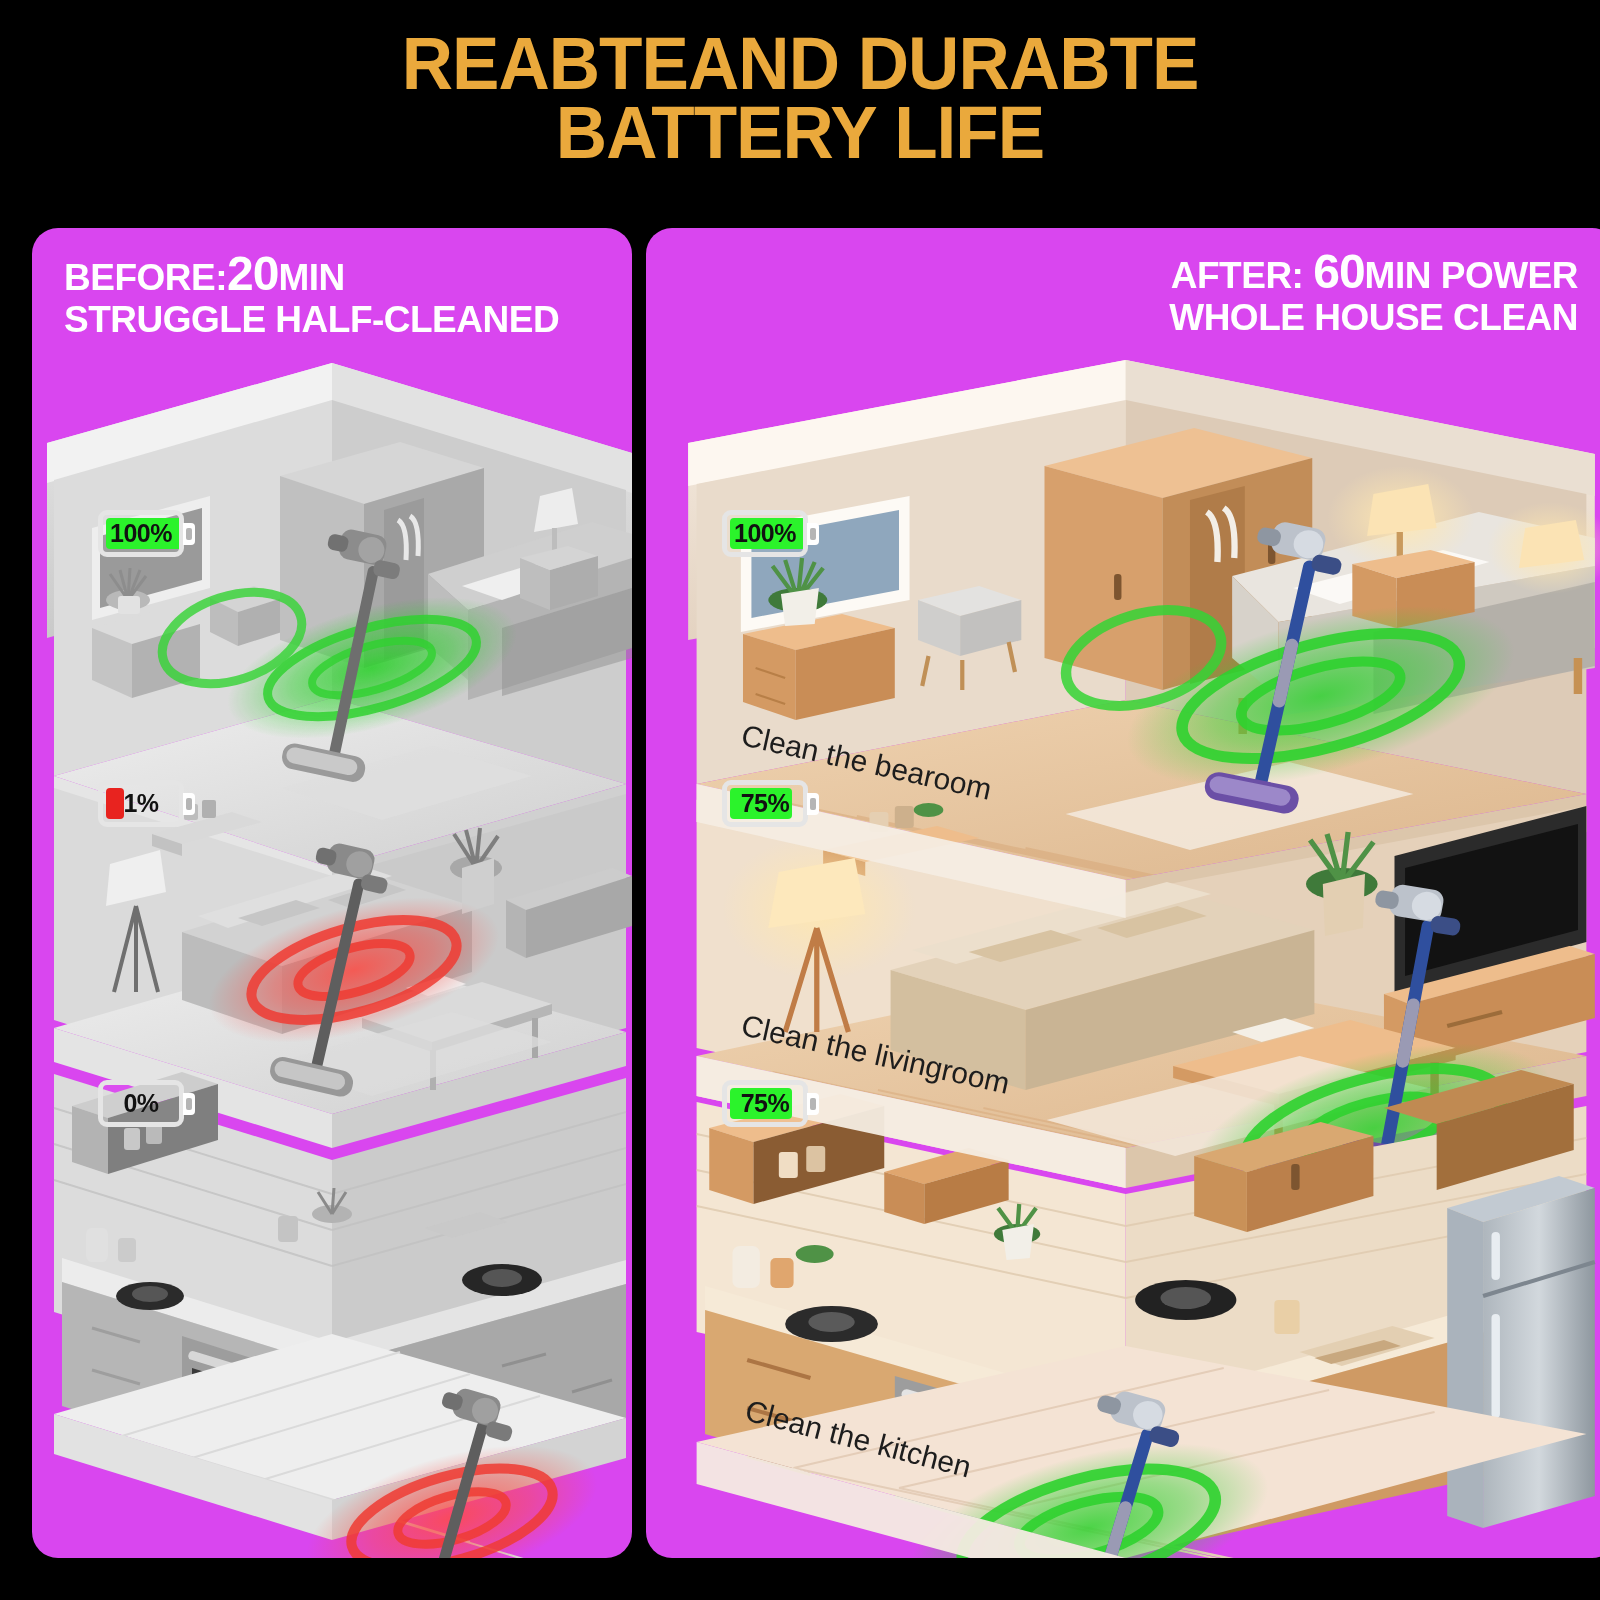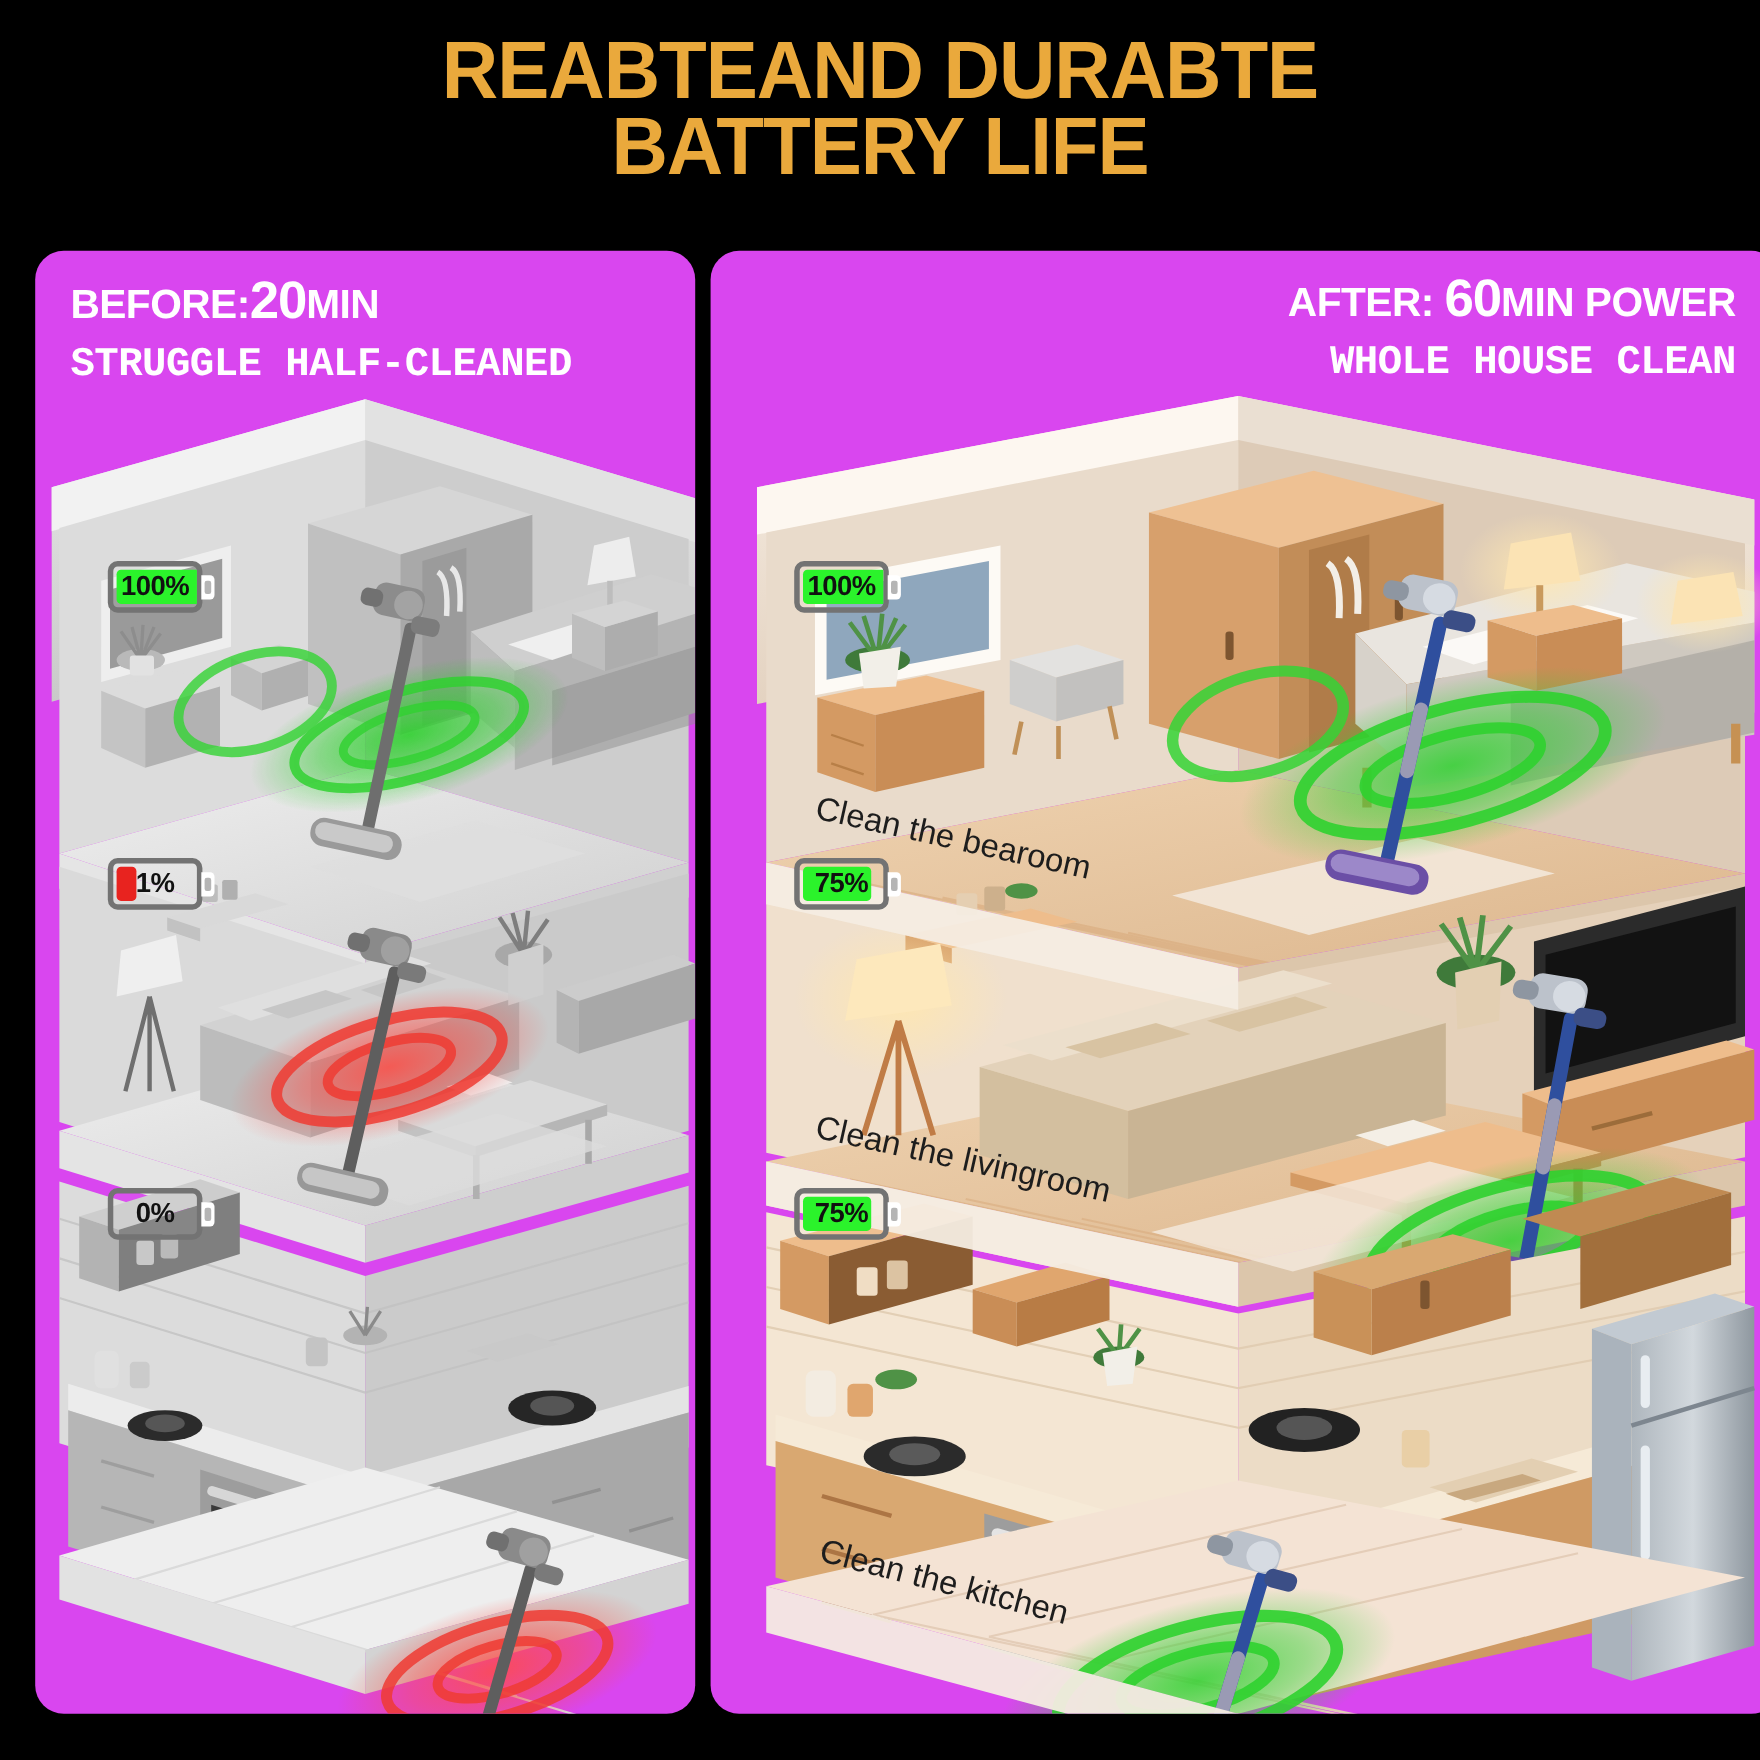--- a/index.html
+++ b/index.html
@@ -33,34 +33,34 @@
   .panel-head { position:absolute; left:0; top:0; width:100%; z-index:40; }
   .ph-before { padding:22px 0 0 32px; text-align:left; }
   .ph-after  { padding:20px 40px 0 0; text-align:right; }
 
   .cap {
     color:#fff; font-weight:bold;
     font-size:37px; line-height:1.0; letter-spacing:-0.5px;
     white-space:nowrap;
   }
   .cap .big { font-size:48px; letter-spacing:-1px; }
-  .cap .l2 { display:block; font-size:37px; margin-top:16px;font-family:Liberation Mono, monospace; }
+  .cap .l2 { display:block; font-size:37px; margin-top:3px; }
 
   
   .scene { position:absolute; left:0; top:0; width:100%; height:100%; }
   .scene svg { display:block; width:100%; height:100%; }
 
   
   .batt {
     position:absolute; z-index:60;
     display:flex; align-items:center;
   }
   .batt .body {
     position:relative;
-    border:5px solid #737373; border-radius:9px;
+    border:5px solid #e5e5e5; border-radius:9px;
     background:rgba(255,255,255,0.06);
     padding:3px;
     width:86px; height:47px;
     display:flex; align-items:center;
     overflow:hidden;
   }
   .batt .fill {
     position:absolute; left:3px; top:3px; bottom:3px;
     border-radius:4px;
   }

